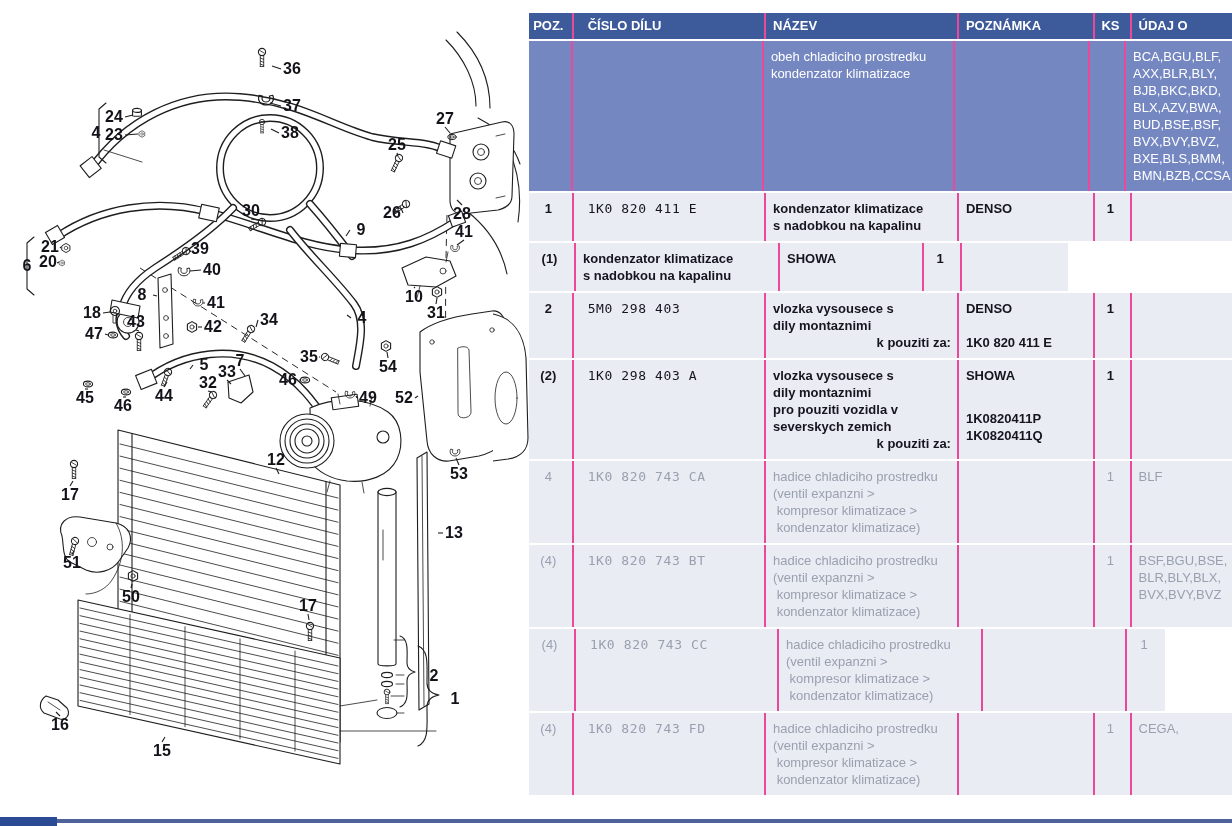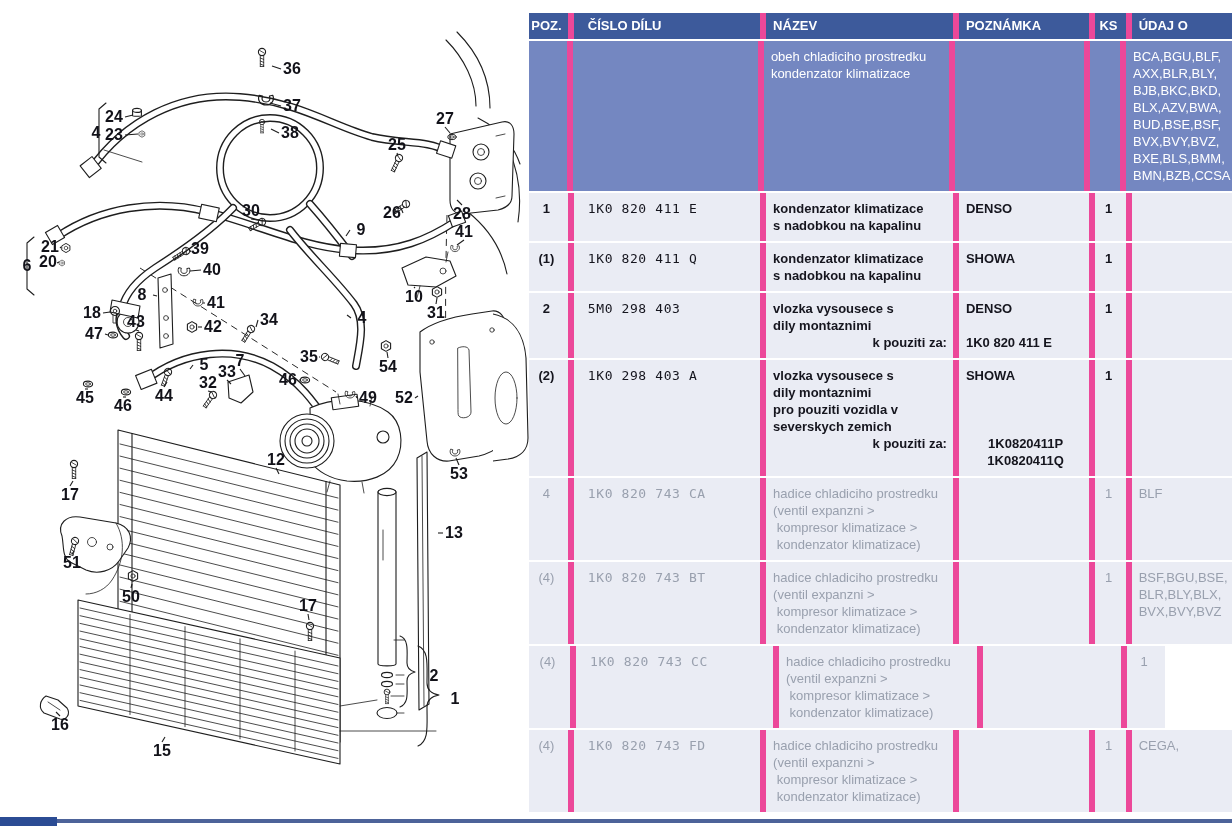--- a/index.html
+++ b/index.html
@@ -13,21 +13,21 @@
   svg .fill-w{fill:#fff;stroke:#1e1e1e;stroke-width:1.1;stroke-linejoin:round}
   svg .dash{fill:none;stroke:#2a2a2a;stroke-width:1;stroke-dasharray:7 5}
   svg .tube{fill:none;stroke:#1e1e1e;stroke-width:8;stroke-linecap:round}
   svg .tube-core{fill:none;stroke:#fff;stroke-width:5.2;stroke-linecap:round}
   svg .leader{stroke:#1e1e1e;stroke-width:1.1}
   svg text.callout{font-family:"Liberation Sans",sans-serif;font-size:16px;font-weight:600;fill:#121219}
 
   
   .ptable{position:absolute;left:529px;top:13px;width:703px}
   .trow{display:flex;margin-bottom:2px}
-  .cell{box-sizing:border-box;border-right:6px solid #ec4899;padding:7px 4px 7px 7px;
+  .cell{box-sizing:border-box;border-right:2px solid #ec4899;padding:7px 4px 7px 7px;
         font-size:13px;line-height:17px;background:var(--rowbg)}
   .cell:last-child{border-right:none}
   .c0{width:47px;text-align:center;padding-left:0}
   .c1{width:203px;padding-left:14px}
   .c2{width:204px}
   .c3{width:144px}
   .c4{width:38px;text-align:center;padding-left:0}
   .c5{width:106px}
   .thead .cell{background:var(--hdr);color:#fff;font-weight:bold;padding-top:0;padding-bottom:0;line-height:26px;height:26px}
   .part{font-family:"DejaVu Sans Mono",monospace;letter-spacing:0.6px}
@@ -423,21 +423,20 @@
             <div class="nl">s nadobkou na kapalinu</div>
           </div>
           <div class="cell c3">
             <div class="note-line">DENSO</div>
           </div>
           <div class="cell c4">1</div>
           <div class="cell c5"></div>
         </div>
         <div class="trow active">
           <div class="cell c0">(1)</div>
-          <div class="cell c1 part">1K0 820 411 Q</div>
           <div class="cell c2">
             <div class="nl">kondenzator klimatizace</div>
             <div class="nl">s nadobkou na kapalinu</div>
           </div>
           <div class="cell c3">
             <div class="note-line">SHOWA</div>
           </div>
           <div class="cell c4">1</div>
           <div class="cell c5"></div>
         </div>
@@ -463,21 +462,21 @@
           <div class="cell c1 part">1K0 298 403 A</div>
           <div class="cell c2">
             <div class="nl">vlozka vysousece s</div>
             <div class="nl">dily montaznimi</div>
             <div class="nl">pro pouziti vozidla v</div>
             <div class="nl">severskych zemich</div>
             <div class="usage-label">k pouziti za:</div>
           </div>
           <div class="cell c3">
             <div class="note-line">SHOWA</div>
-            <div class="usage-values" style="margin-top: 51px; text-align: center;">
+            <div class="usage-values" style="margin-top: 26px;">
               <div class="uv">1K0820411P</div>
               <div class="uv">1K0820411Q</div>
             </div>
           </div>
           <div class="cell c4">1</div>
           <div class="cell c5"></div>
         </div>
         <div class="trow muted">
           <div class="cell c0">4</div>
           <div class="cell c1 part">1K0 820 743 CA</div>

